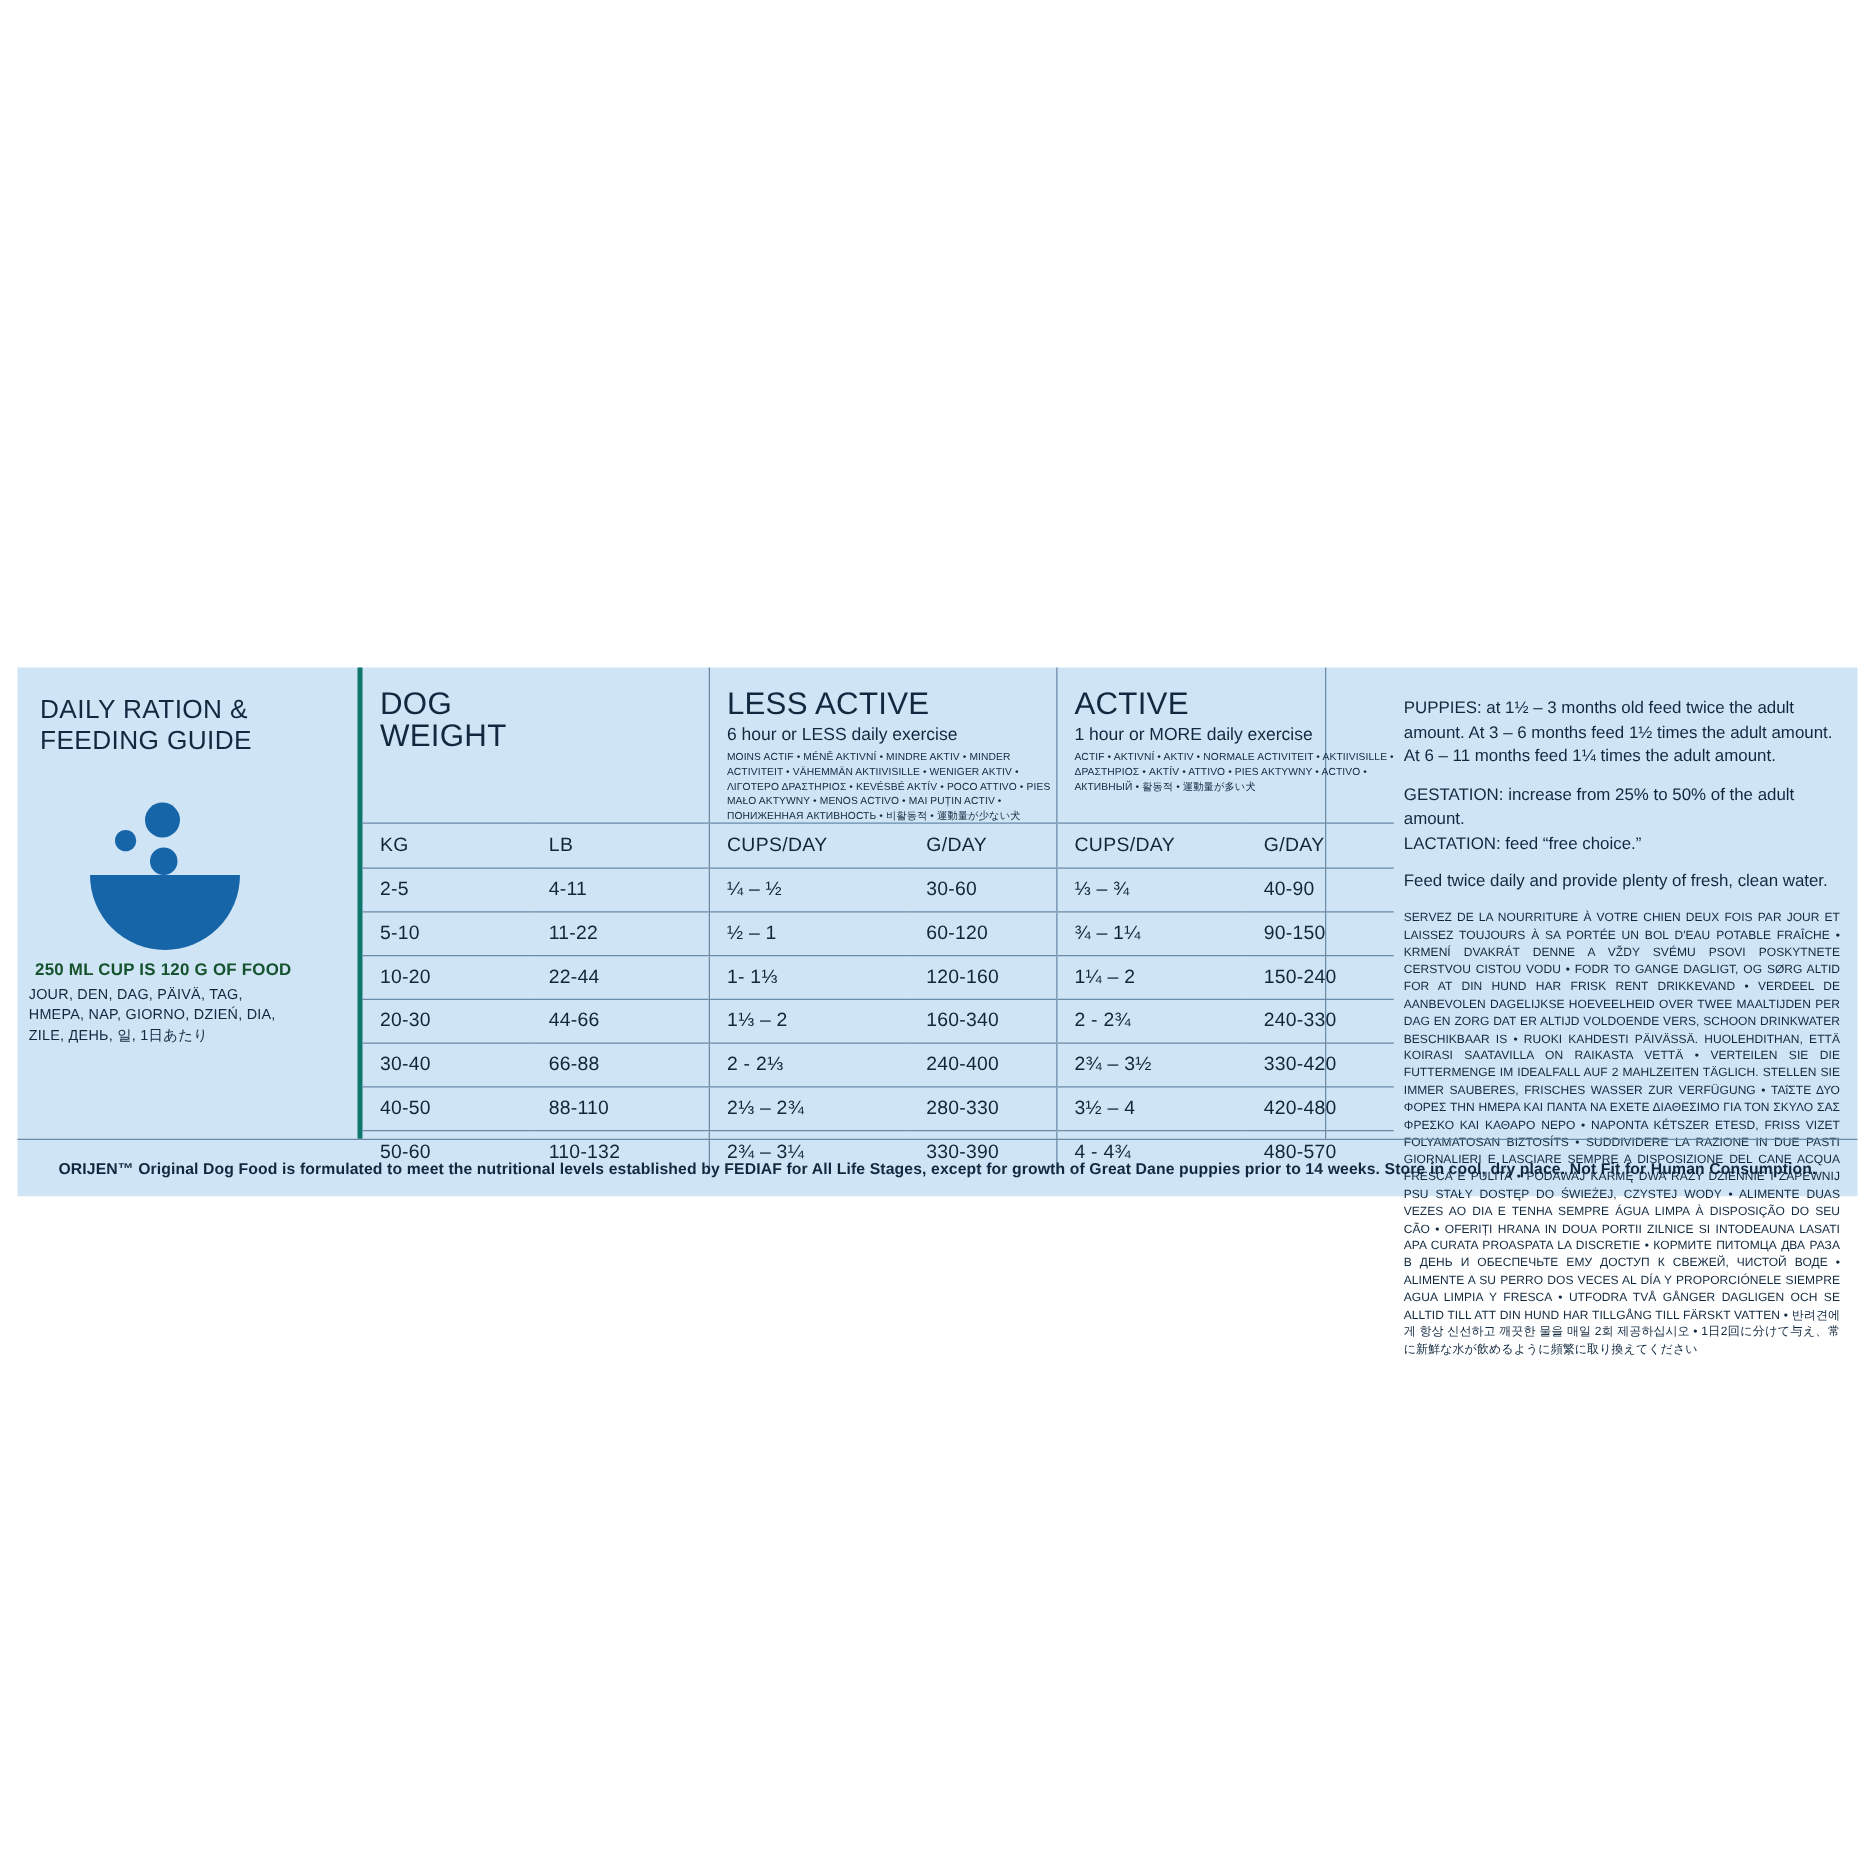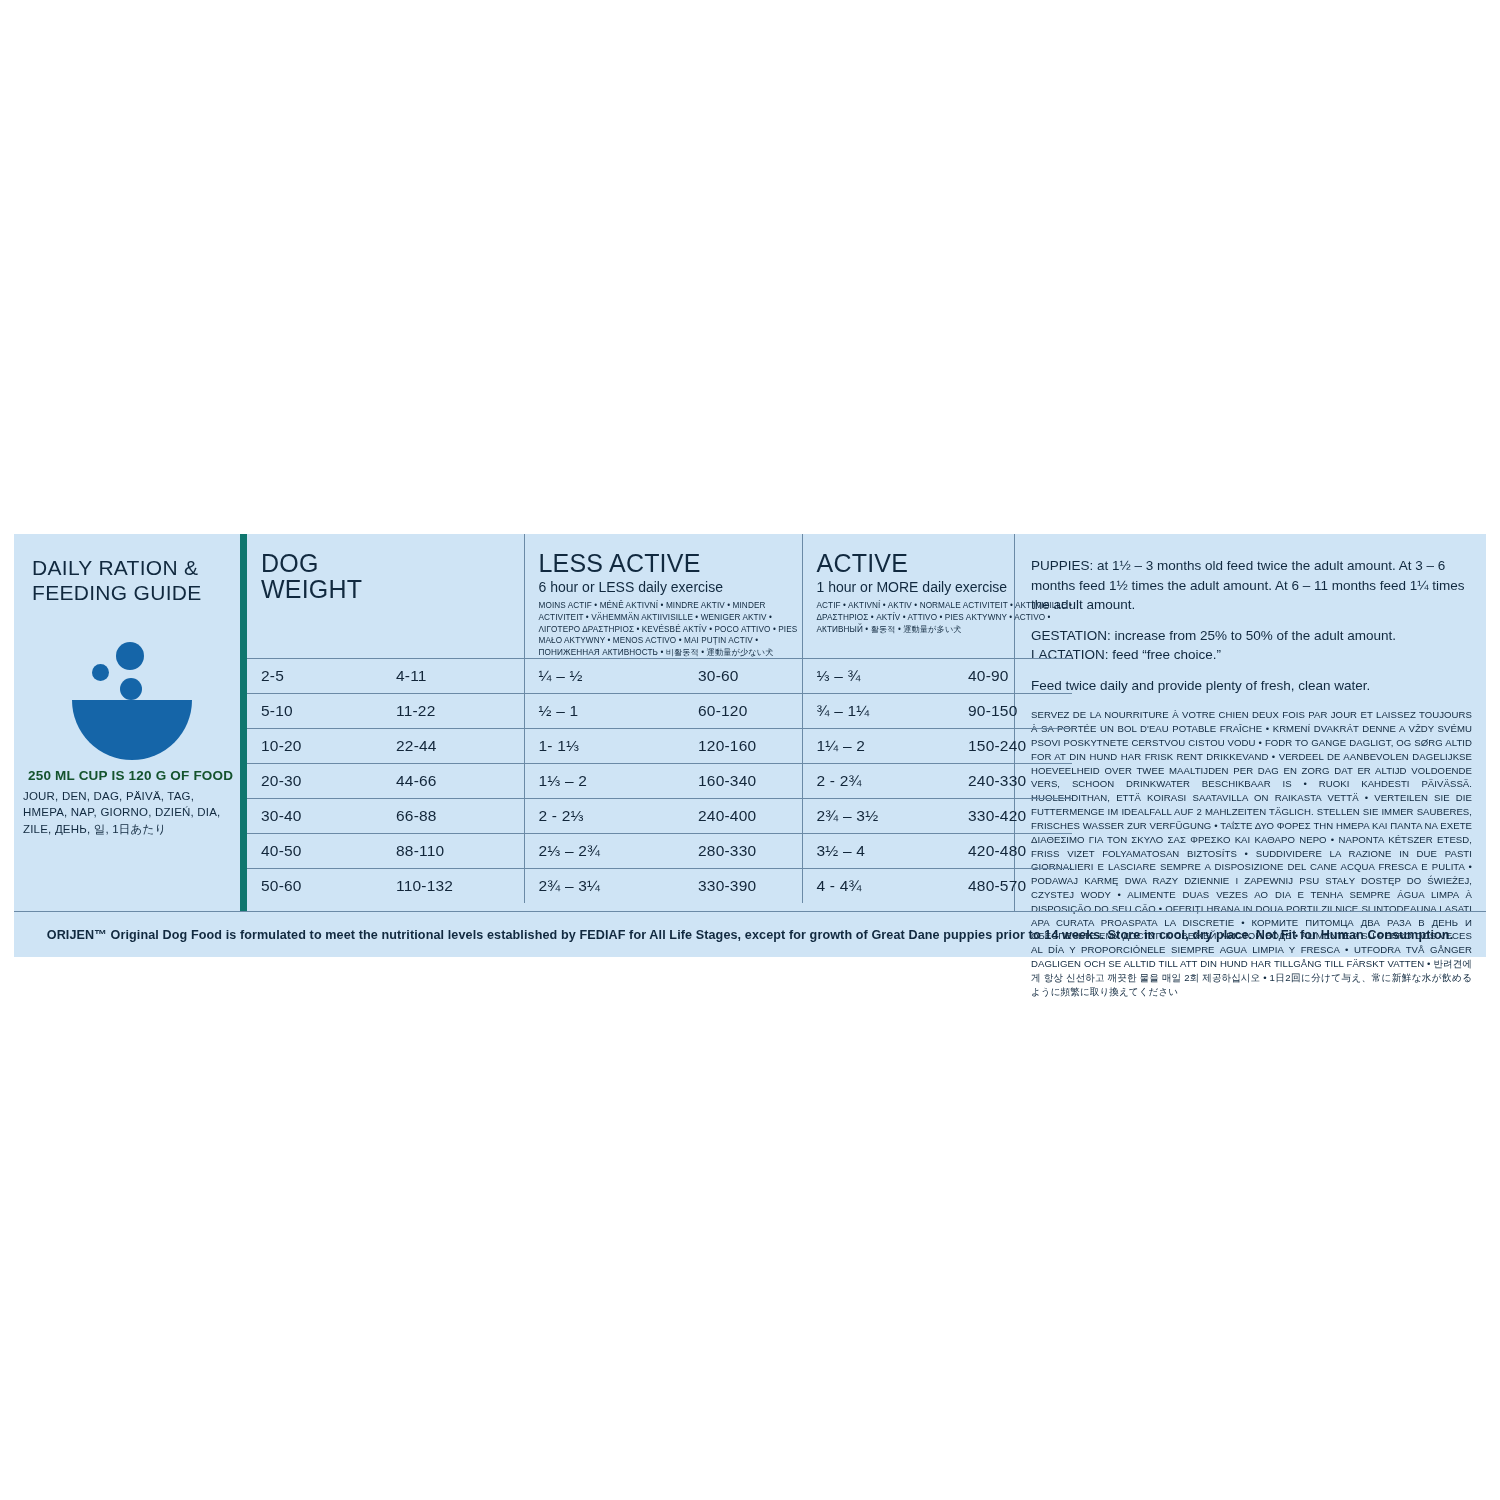--- a/index.html
+++ b/index.html
@@ -19,20 +19,21 @@
     background: #cfe4f5;
     color: #12263a;
     box-sizing: border-box;
   }
   .content {
     position: absolute;
     left: 0; top: 0; right: 0;
     height: 377px;
     display: flex;
     box-sizing: border-box;
+    gap: 46px;
   }
 
   
   .left-col {
     width: 226px;
     padding: 22px 10px 0 18px;
     box-sizing: border-box;
     position: relative;
   }
   .guide-title {
@@ -83,21 +84,21 @@
     line-height: 1.42;
     letter-spacing: 0.2px;
     color: #11293f;
   }
 
   
   .table-col {
     width: 775px;
     position: relative;
     box-sizing: border-box;
-    border-left: 7px solid #0f766e;
+    border-left: 4px solid #0f766e;
     border-right: 1px solid #6b8aa6;
   }
   table.feeding {
     border-collapse: collapse;
     width: 100%;
     table-layout: fixed;
   }
   table.feeding td, table.feeding th {
     padding: 0;
     text-align: left;
@@ -229,20 +230,28 @@
               <div class="big">LESS ACTIVE</div>
               <div class="sub">6 hour or LESS daily exercise</div>
               <div class="langs">MOINS ACTIF • MÉNĚ AKTIVNÍ • MINDRE AKTIV • MINDER ACTIVITEIT • VÄHEMMÄN AKTIIVISILLE • WENIGER AKTIV • ΛΙΓΟΤΕΡΟ ΔΡΑΣΤΗΡΙΟΣ • KEVÉSBÉ AKTÍV • POCO ATTIVO • PIES MAŁO AKTYWNY • MENOS ACTIVO • MAI PUȚIN ACTIV • ПОНИЖЕННАЯ АКТИВНОСТЬ • 비활동적 • 運動量が少ない犬</div>
             </td>
             <td class="grp-head vsep" colspan="2">
               <div class="big">ACTIVE</div>
               <div class="sub">1 hour or MORE daily exercise</div>
               <div class="langs">ACTIF • AKTIVNÍ • AKTIV • NORMALE ACTIVITEIT • AKTIIVISILLE • ΔΡΑΣΤΗΡΙΟΣ • AKTÍV • ATTIVO • PIES AKTYWNY • ACTIVO • АКТИВНЫЙ • 활동적 • 運動量が多い犬</div>
             </td>
           </tr>
+          <tr class="colhead hsep">
+            <td>KG</td>
+            <td>LB</td>
+            <td class="vsep">CUPS/DAY</td>
+            <td>G/DAY</td>
+            <td class="vsep">CUPS/DAY</td>
+            <td>G/DAY</td>
+          </tr>
         </thead>
         <tbody class="rows">
           <tr>
             <td>2-5</td>
             <td>4-11</td>
             <td class="vsep">¼ – ½</td>
             <td>30-60</td>
             <td class="vsep">⅓ – ¾</td>
             <td>40-90</td>
           </tr>

